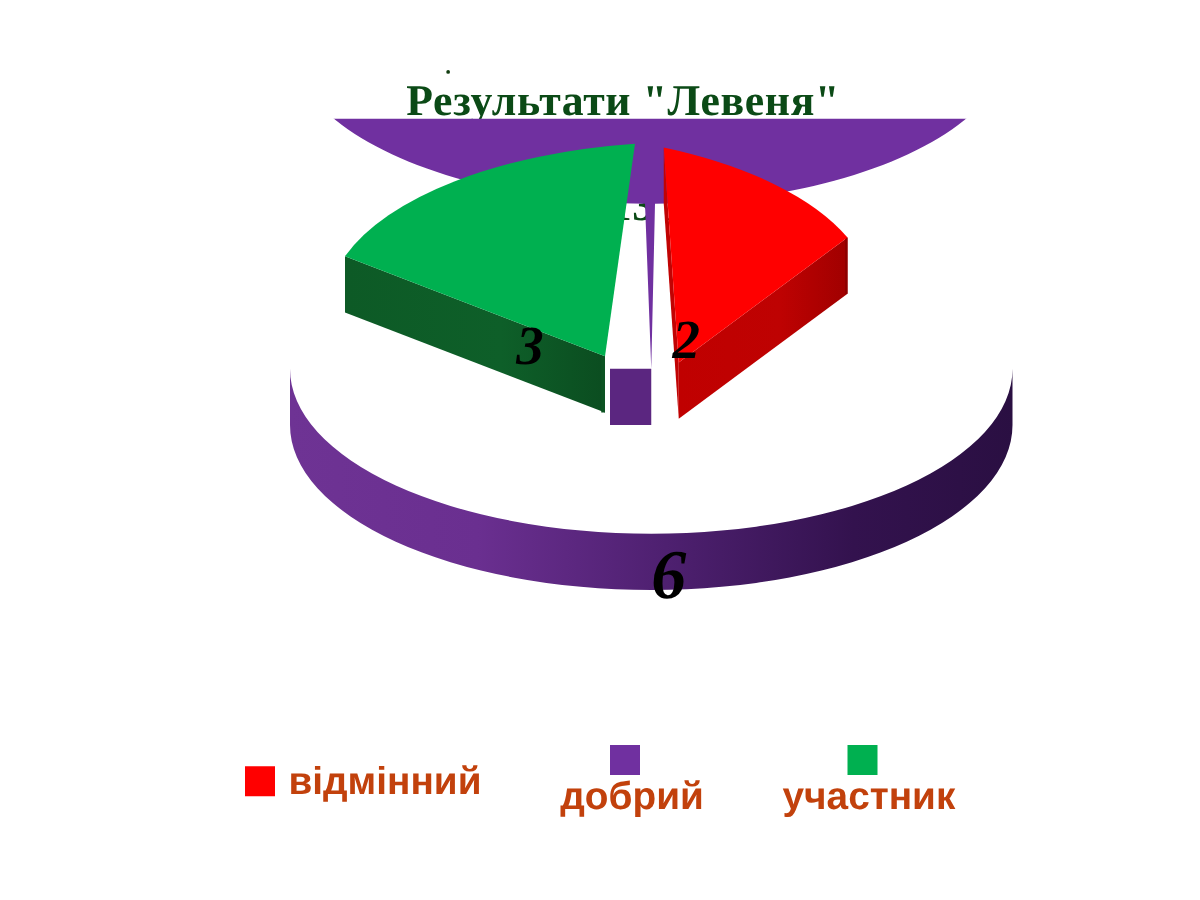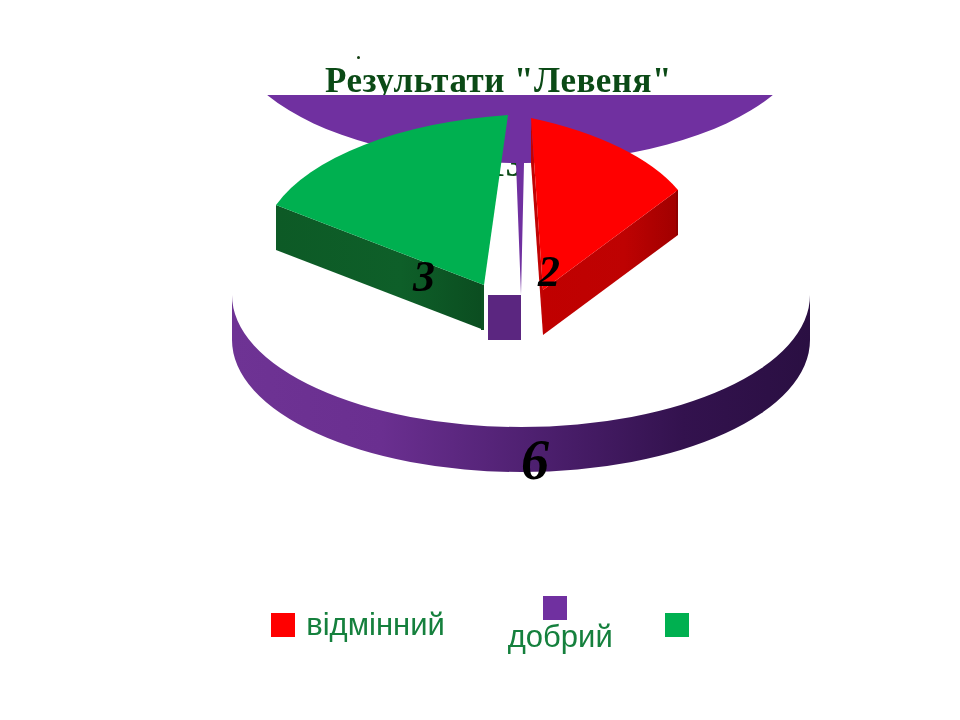--- a/index.html
+++ b/index.html
@@ -114,24 +114,24 @@
   }
   .legend-swatch {
     width: 24px;
     height: 24px;
     display: inline-block;
     flex: 0 0 auto;
   }
   .legend-text {
     margin-left: 11px;
     font-family: "Liberation Sans", sans-serif;
-    font-weight: normal;
+    font-weight: bold;
     font-size: 31px;
     line-height: 33px;
-    color: #15803d;
+    color: #c2410c;
     white-space: nowrap;
   }
 </style>
 </head>
 <body>
 
 <div id="chart-root">
 
   <div class="chart-title" style="color: rgb(11, 74, 22);">
     <span>Результати "Левеня"</span>
@@ -220,16 +220,17 @@
     <div class="legend-item">
       <span class="legend-swatch" style="background:#FF0000;"></span>
       <span class="legend-text">відмінний</span>
     </div>
     <div class="legend-item">
       <span class="legend-swatch" style="background:#7030A0;"></span>
       <span class="legend-text">добрий</span>
     </div>
     <div class="legend-item">
       <span class="legend-swatch" style="background:#00B050;"></span>
+      <span class="legend-text">участник</span>
     </div>
   </div>
 
 </div>
 
 </body></html>

